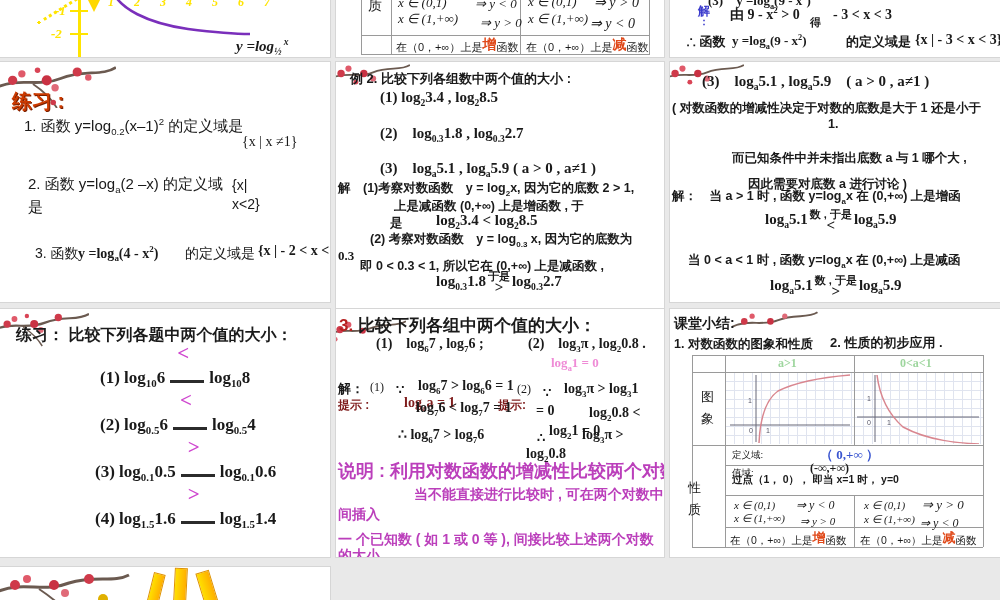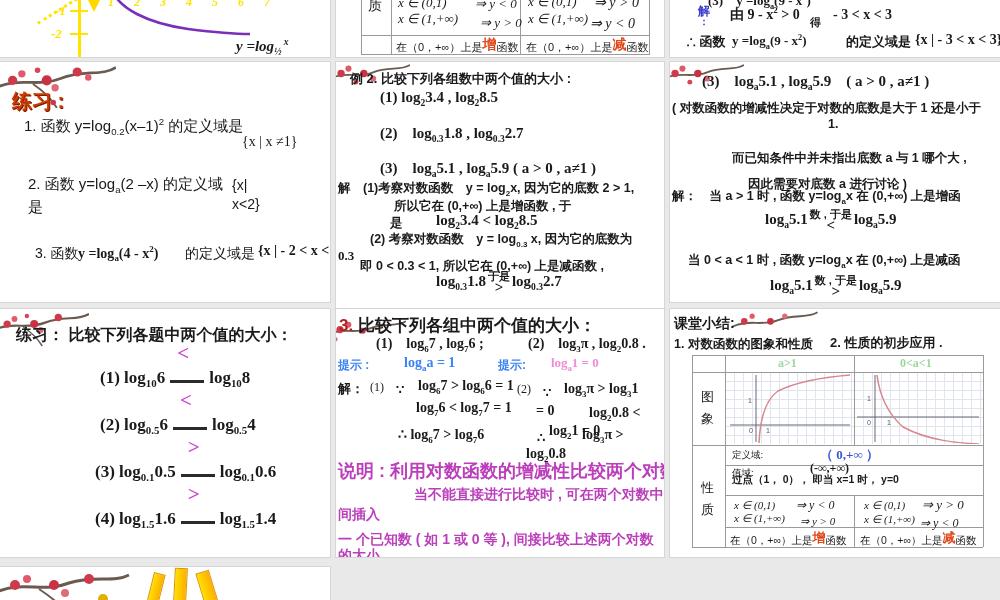--- a/index.html
+++ b/index.html
@@ -8,21 +8,21 @@
   .slide{position:absolute;background:#fff;overflow:hidden;box-shadow:0 0 0 1px #d6d6d6;}
   .t{position:absolute;white-space:nowrap;}
   .wrap{position:absolute;white-space:normal;}
   .sans{font-family:"Liberation Sans",sans-serif;}
   .b{font-weight:bold;}
   .i{font-style:italic;}
   sub{font-size:64%;}
   sup{font-size:64%;}
   .line{position:absolute;background:#9a9a9a;}
   .keyred{color:#e0491a;font-weight:bold;font-size:14px;font-family:"Liberation Sans",sans-serif;position:relative;top:-2px;}
-  .magenta{color:#3b82f6;}
+  .magenta{color:#7f1d1d;margin-top:40px;}
   .pink{color:#ef8bd6;}
   .blue{color:#3a3acc;}
   .ansblank{display:inline-block;width:34px;height:13px;border-bottom:3px solid #2b2b2b;position:relative;margin:0 5px;}
   .ans{position:absolute;left:7px;top:-26px;color:#cf46cf;font-weight:bold;font-size:21px;font-family:"Liberation Serif",serif;}
   .midstack{display:inline-block;vertical-align:middle;text-align:center;line-height:0.85;margin:0 2px;}
   .mst{display:block;font-size:11px;font-weight:bold;font-family:"Liberation Sans",sans-serif;}
   .msb{display:block;font-size:15px;font-weight:bold;}
   .graphcell{position:absolute;
      background-image:repeating-linear-gradient(0deg,transparent 0 8px,#e0e4ef 8px 9px),
                       repeating-linear-gradient(90deg,transparent 0 8px,#e0e4ef 8px 9px);}
@@ -116,21 +116,21 @@
         <circle cx="30" cy="14" r="5" fill="#e05a6a"></circle>
       <circle cx="55" cy="22" r="6" fill="#c93243"></circle>
         <circle cx="70" cy="30" r="5" fill="#e06a78"></circle>
       <circle cx="42" cy="36" r="4" fill="#d94556"></circle>
     </svg>
     <div class="t b sans" style="left:14px;top:8px;font-size:13px;">例 2. 比较下列各组数中两个值的大小 :</div>
     <div class="t b" style="left:44px;top:27px;font-size:15px;">(1) log<sub>2</sub>3.4 , log<sub>2</sub>8.5</div>
     <div class="t b" style="left:44px;top:62px;font-size:15px;">(2)　log<sub>0.3</sub>1.8 , log<sub>0.3</sub>2.7</div>
     <div class="t b" style="left:44px;top:97px;font-size:15px;">(3)　log<sub>a</sub>5.1 , log<sub>a</sub>5.9 ( a &gt; 0 , a≠1 )</div>
     <div class="t b sans" style="left:2px;top:118px;font-size:12.5px;">解　(1)考察对数函数　y = log<sub>2</sub>x, 因为它的底数 2 &gt; 1,</div>
-    <div class="t b sans" style="left:58px;top:136px;font-size:12.5px;">所以它在 (0,+∞) 上是增函数 , 于</div>
+    <div class="t b sans" style="left:58px;top:136px;font-size:12.5px;">上是减函数 (0,+∞) 上是增函数 , 于</div>
     <div class="t b sans" style="left:54px;top:153px;font-size:12.5px;">是</div>
     <div class="t b" style="left:100px;top:150px;font-size:15px;">log<sub>2</sub>3.4 &lt; log<sub>2</sub>8.5</div>
     <div class="t b sans" style="left:34px;top:169px;font-size:12.5px;">(2) 考察对数函数　y = log<sub>0.3</sub> x, 因为它的底数为</div>
     <div class="t b" style="left:2px;top:186px;font-size:13px;">0.3</div>
     <div class="t b sans" style="left:24px;top:196px;font-size:12.5px;">即 0 &lt; 0.3 &lt; 1, 所以它在 (0,+∞) 上是减函数 ,</div>
     <div class="t b" style="left:100px;top:210px;font-size:15px;">
       <span>log<sub>0.3</sub>1.8</span><span class="midstack"><span class="mst">于是</span><span class="msb">&gt;</span></span><span>log<sub>0.3</sub>2.7</span>
     </div>
   </div>
 
@@ -234,21 +234,21 @@
     <div class="line" style="left:22px;top:238px;width:291px;height:1px;"></div>
     <div class="line" style="left:22px;top:46px;width:1px;height:192px;"></div>
     <div class="line" style="left:55px;top:46px;width:1px;height:192px;"></div>
     <div class="line" style="left:184px;top:46px;width:1px;height:90px;"></div>
     <div class="line" style="left:184px;top:186px;width:1px;height:52px;"></div>
     <div class="line" style="left:313px;top:46px;width:1px;height:192px;"></div>
 
     <div class="t b" style="left:108px;top:47px;font-size:12px;color:#9ed69e;">a&gt;1</div>
     <div class="t b" style="left:230px;top:47px;font-size:12px;color:#9ed69e;">0&lt;a&lt;1</div>
     <div class="vlabel" style="left:31px;top:77px;">图象</div>
-    <div class="vlabel" style="left:31px;top:168px;">性质</div>
+    <div class="vlabel" style="left:18px;top:168px;">性质</div>
 
     <div class="graphcell" style="left:56px;top:64px;width:128px;height:71px;">
       <svg width="128" height="71">
         <line x1="30" y1="2" x2="30" y2="69" stroke="#667" stroke-width="1"></line>
         <line x1="4" y1="52" x2="124" y2="52" stroke="#667" stroke-width="1"></line>
         <path d="M33,70 C34,48 38,28 52,18 C72,8 100,4 124,2" fill="none" stroke="#d9868f" stroke-width="1.5"></path>
       </svg>
       <span class="tick" style="left:22px;top:24px;">1</span>
       <span class="tick" style="left:23px;top:54px;">0</span>
       <span class="tick" style="left:40px;top:54px;">1</span>

